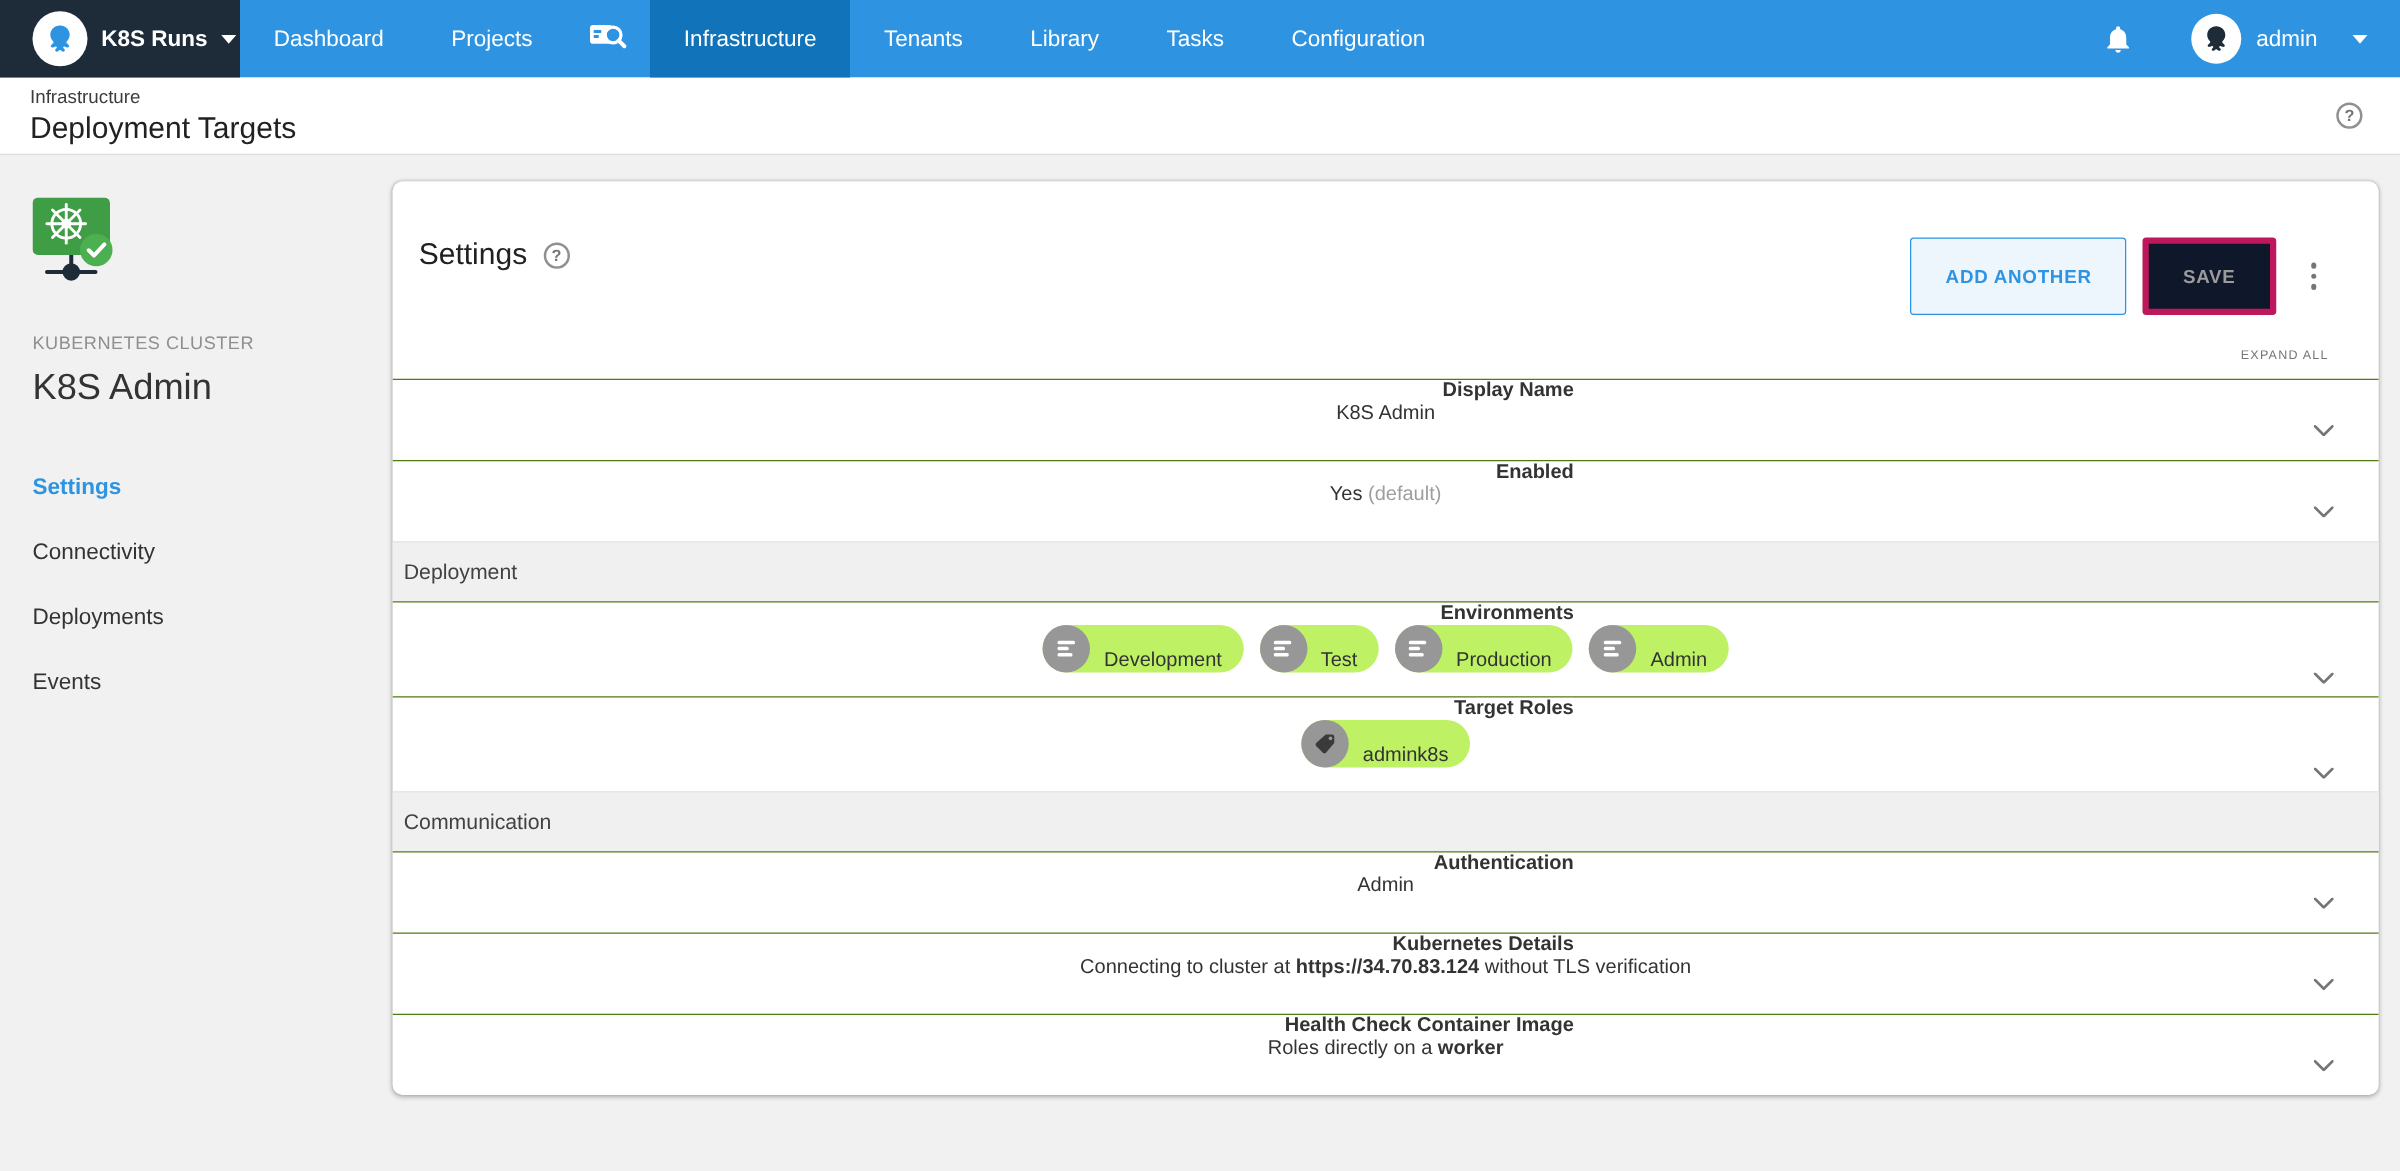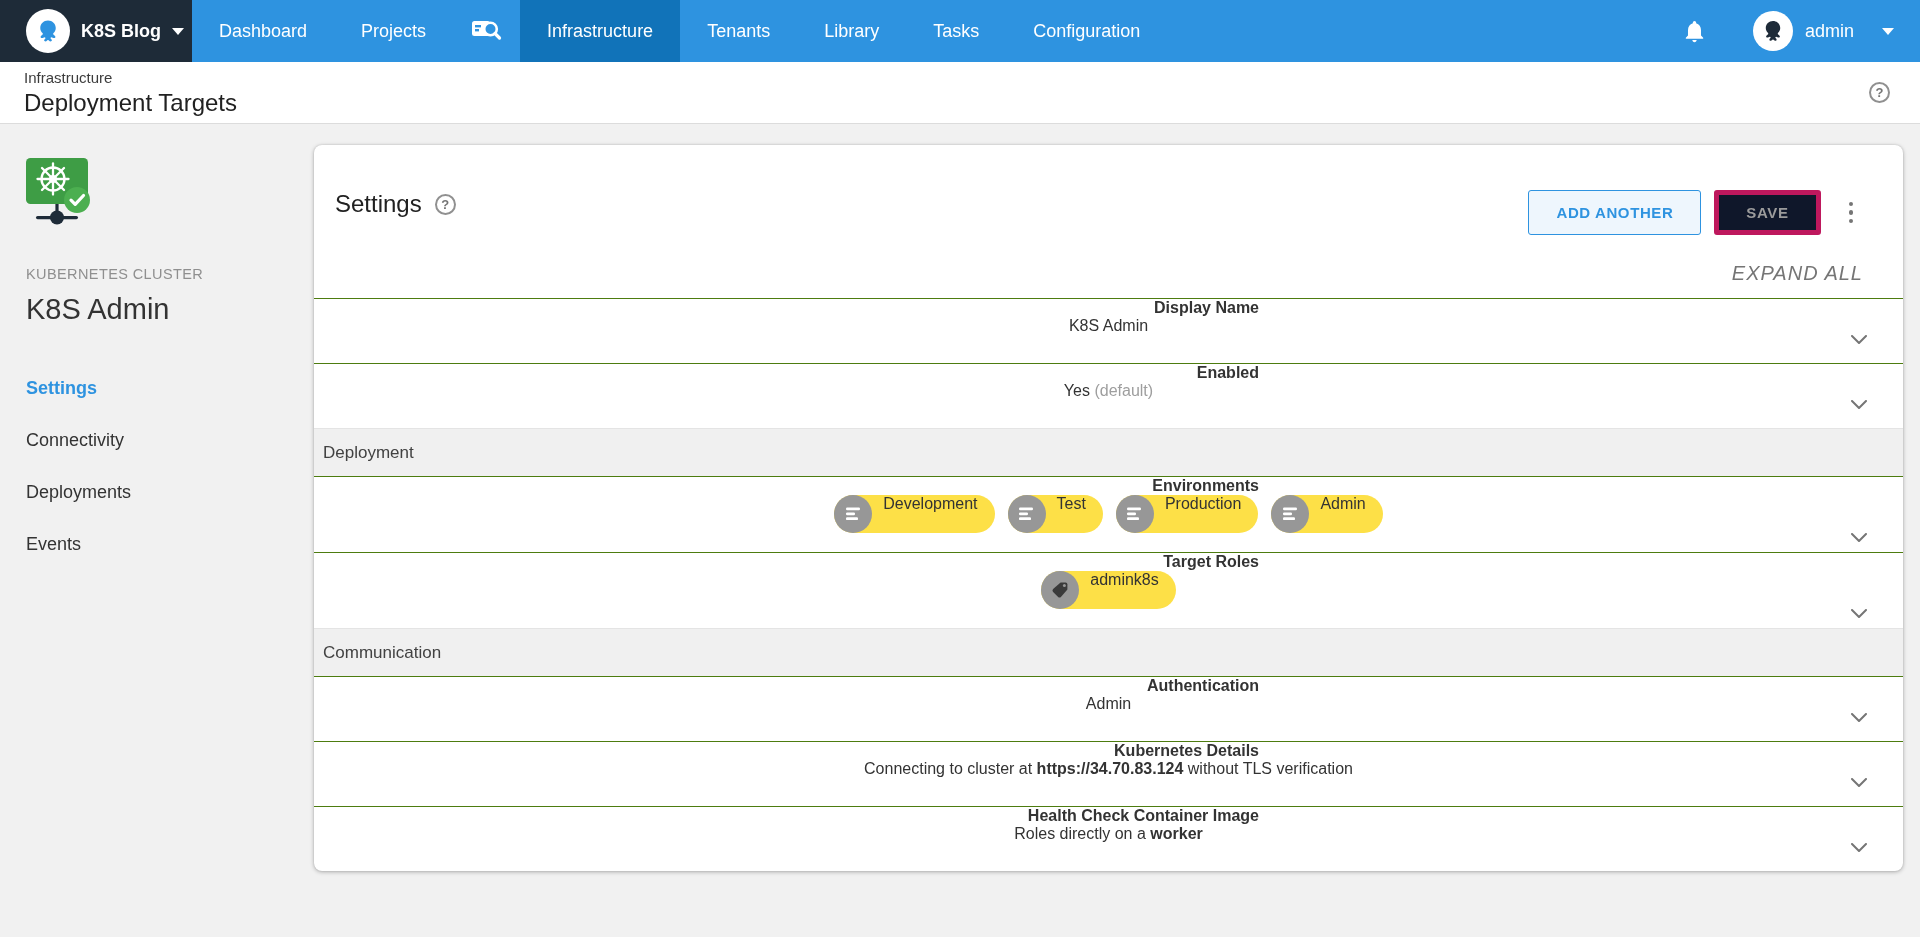--- a/index.html
+++ b/index.html
@@ -38,53 +38,53 @@
   .side-menu { list-style:none; }
   .side-menu li { margin-bottom:31px; }
   .side-link { font-size:18px; font-weight:500; color:#333; text-decoration:none; cursor:pointer; }
   .side-link.active { color:#2e93e0; font-weight:700; }
 
   .main { flex:1; margin:21px 17px 40px 0; }
   .card { background:#fff; border-radius:8px; box-shadow:0 1px 4px rgba(0,0,0,.28), 0 0 2px rgba(0,0,0,.12); overflow:hidden; }
   .card-header { display:flex; justify-content:space-between; align-items:flex-start; padding:45px 24px 0 21px; }
   .card-title { display:flex; align-items:center; gap:13px; font-size:24px; color:#212121; }
   .btns { display:flex; align-items:center; }
-  .btn { height:45px; font-size:15px; font-weight:700; letter-spacing:.6px; padding:0 27px; border-radius:3px; display:flex; align-items:center; cursor:pointer; font-family:"Liberation Sans",sans-serif; }
+  .btn { height:62px; font-size:15px; font-weight:700; letter-spacing:.6px; padding:0 27px; border-radius:3px; display:flex; align-items:center; cursor:pointer; font-family:"Liberation Sans",sans-serif; }
   .btn-add { border:1px solid #2e93e0; color:#2e93e0; background:#eef6fd; }
   .btn-save { border:5px solid #be185d; background:#0f172a; color:#9b9b9b; margin-left:13px; cursor:default; }
   .kebab { margin-left:20px; margin-right:18px; padding:6px 8px; display:flex; flex-direction:column; align-items:center; gap:4px; cursor:pointer; background:none; border:none; }
   .kebab i { width:4.5px; height:4.5px; border-radius:50%; background:#757575; }
   .expand-row { display:flex; justify-content:flex-end; padding:27px 40px 13px 0; }
-  .expand-all { font-size:20px; font-weight:500; color:#757575; letter-spacing:1px; cursor:pointer; background:none; border:none; font-family:"Liberation Sans",sans-serif;font-style:italic; }
+  .expand-all { font-size:10px; font-weight:500; color:#757575; letter-spacing:1px; cursor:pointer; background:none; border:none; font-family:"Liberation Sans",sans-serif; }
 
   .frow { display:flex; align-items:center; min-height:65px; border-top:1px solid #4d7c0f; cursor:pointer;flex-direction:column; }
   .frow.tall { min-height:76px; }
   .frow-label { width:367px; padding-right:33px; text-align:right; font-weight:700; font-size:16px; color:#333; flex-shrink:0; }
   .frow-value { font-size:16px; color:#333; }
   .frow-value b { font-weight:700; }
   .muted { color:#9e9e9e; }
   .frow-chips { display:flex; align-items:center; gap:13px; }
   .chev { margin-left:auto; margin-right:36px; flex-shrink:0; display:flex; }
   .band { min-height:48px; display:flex; align-items:center; background:#f0f0f0; border-top:1px solid #e4e4e4; padding-left:9px; font-size:17px; color:#424242; }
 
-  .chip { display:flex; align-items:flex-start; height:38px; border-radius:19px; background:#fde047; padding-right:17px; }
+  .chip { display:flex; align-items:flex-end; height:38px; border-radius:19px; background:#bef264; padding-right:17px; }
   .chip-ic { width:38px; height:38px; border-radius:50%; background:#979797; display:flex; align-items:center; justify-content:center; margin-right:11px; flex-shrink:0; }
   .chip-label { font-size:16px; color:#333; }
 </style>
 </head>
 <body>
 
 <div class="topnav">
   <div class="brand">
     <span class="brand-logo">
       <svg width="30" height="30" viewBox="0 0 24 24">
           <path fill="#2e93e0" d="M12 3.5c-3.5 0-6.2 2.6-6.2 6 0 1.9.9 3.2 1.8 4.1.4.4.4 1-.1 1.4-.6.5-1.4 1.1-1.4 1.7 0 .5.4.9 1 .9.8 0 1.5-.7 2.2-.7.7 0 .9 1 .3 1.4-.3.3-.7.6-.7 1.1 0 .5.5.9 1.1.9 1 0 1.2-1.1 2-1.1s1 1.1 2 1.1c.6 0 1.1-.4 1.1-.9 0-.5-.4-.8-.7-1.1-.6-.4-.4-1.4.3-1.4.7 0 1.4.7 2.2.7.6 0 1-.4 1-.9 0-.6-.8-1.2-1.4-1.7-.5-.4-.5-1-.1-1.4.9-.9 1.8-2.2 1.8-4.1 0-3.4-2.7-6-6.2-6z"></path>
         </svg>
     </span>
-    <span class="brand-name">K8S Blog</span>
+    <span class="brand-name">K8S Runs</span>
     <span class="caret"></span>
   </div>
   <div class="nav-items">
     <div class="nav-item">Dashboard</div>
     <div class="nav-item">Projects</div>
     <div class="nav-search">
       <span>
         <svg width="31" height="25" viewBox="0 0 31 25">
           <rect x="1" y="4" width="18" height="15" rx="2.5" fill="#fff"></rect>
           <rect x="4" y="8" width="6" height="2.4" fill="#2e93e0"></rect>

